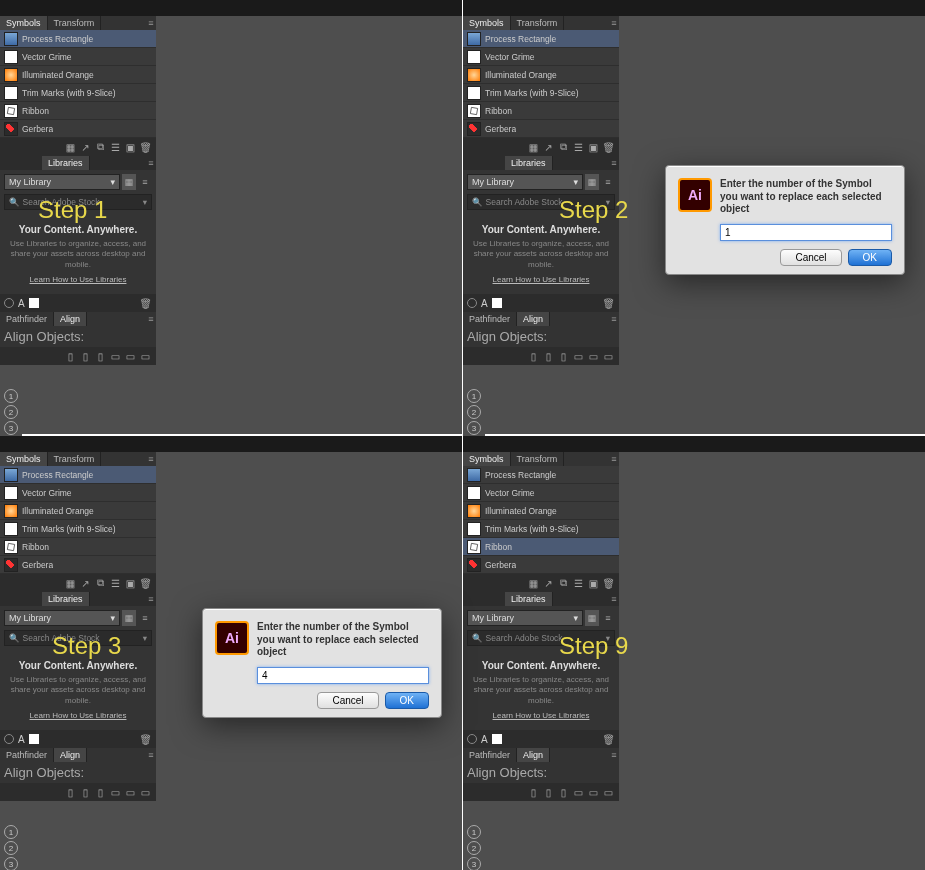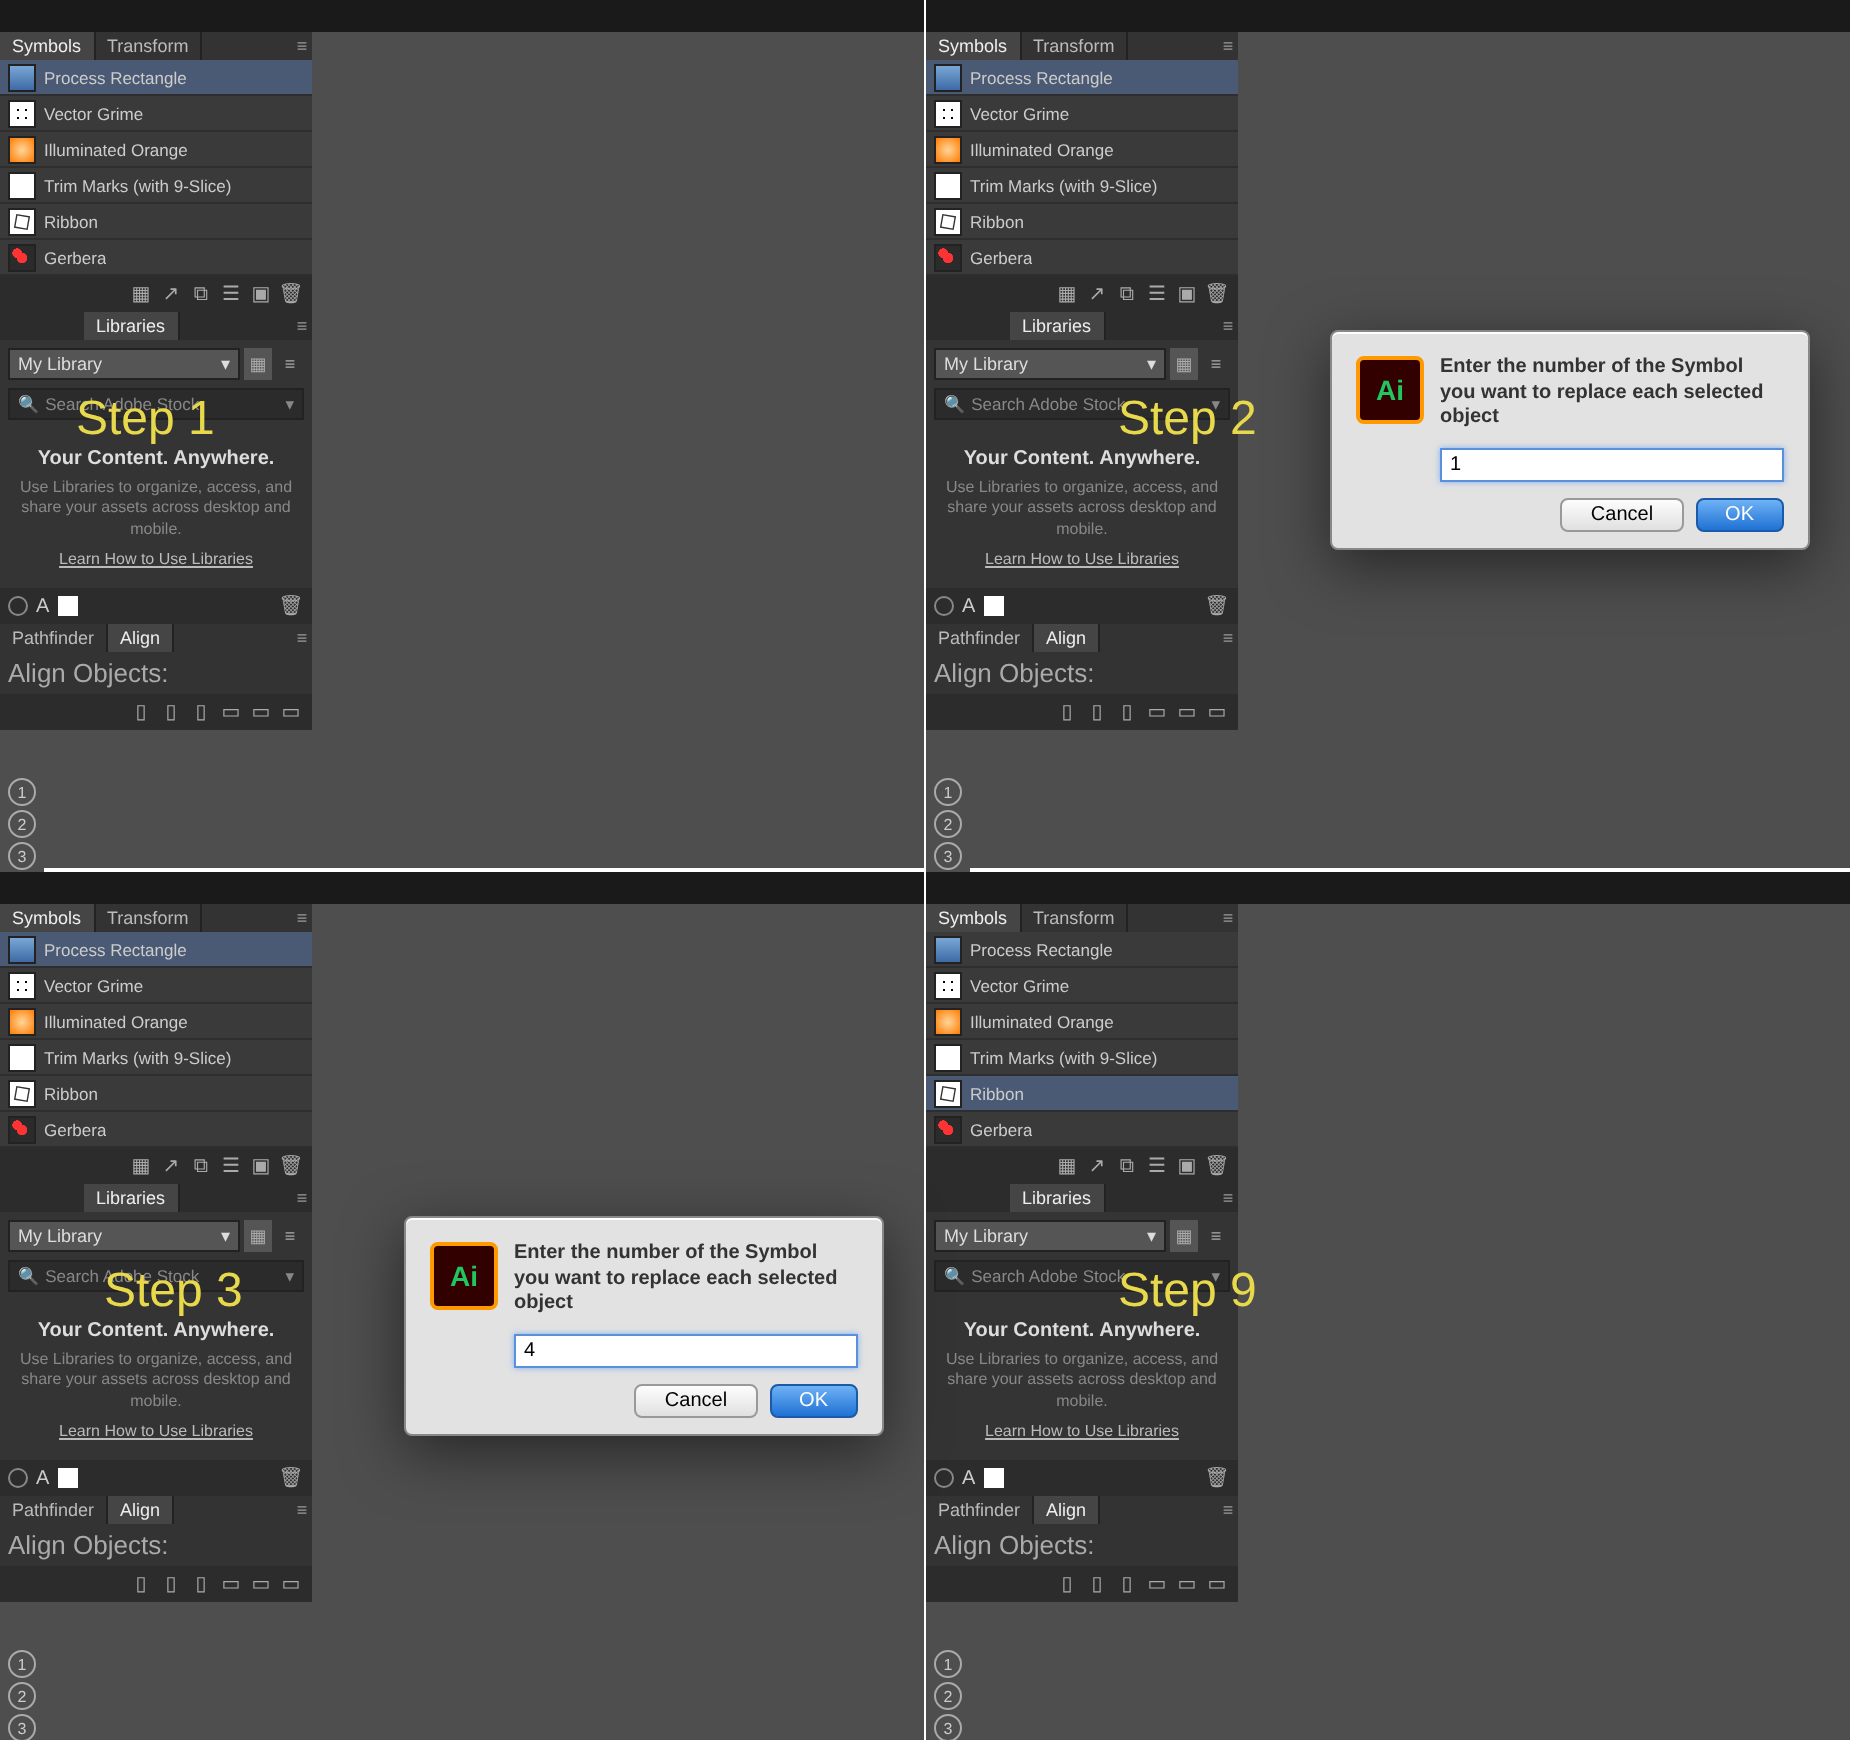--- a/index.html
+++ b/index.html
@@ -264,21 +264,21 @@
     z-index: 4;
     font-size: 10px;
     color: #333;
   }
   .dialog .dlg-row { display: flex; gap: 8px; }
   .ai-icon {
     width: 34px;
     height: 34px;
     background: #300;
     border: 2px solid #f90;
-    color: #22c55e;
+    color: #f0abfc;
     font-weight: bold;
     font-size: 14px;
     display: flex;
     align-items: center;
     justify-content: center;
     border-radius: 4px;
     flex: 0 0 34px;
     text-align: right;
   }
   .dlg-text { line-height: 1.25; font-weight: bold; }

